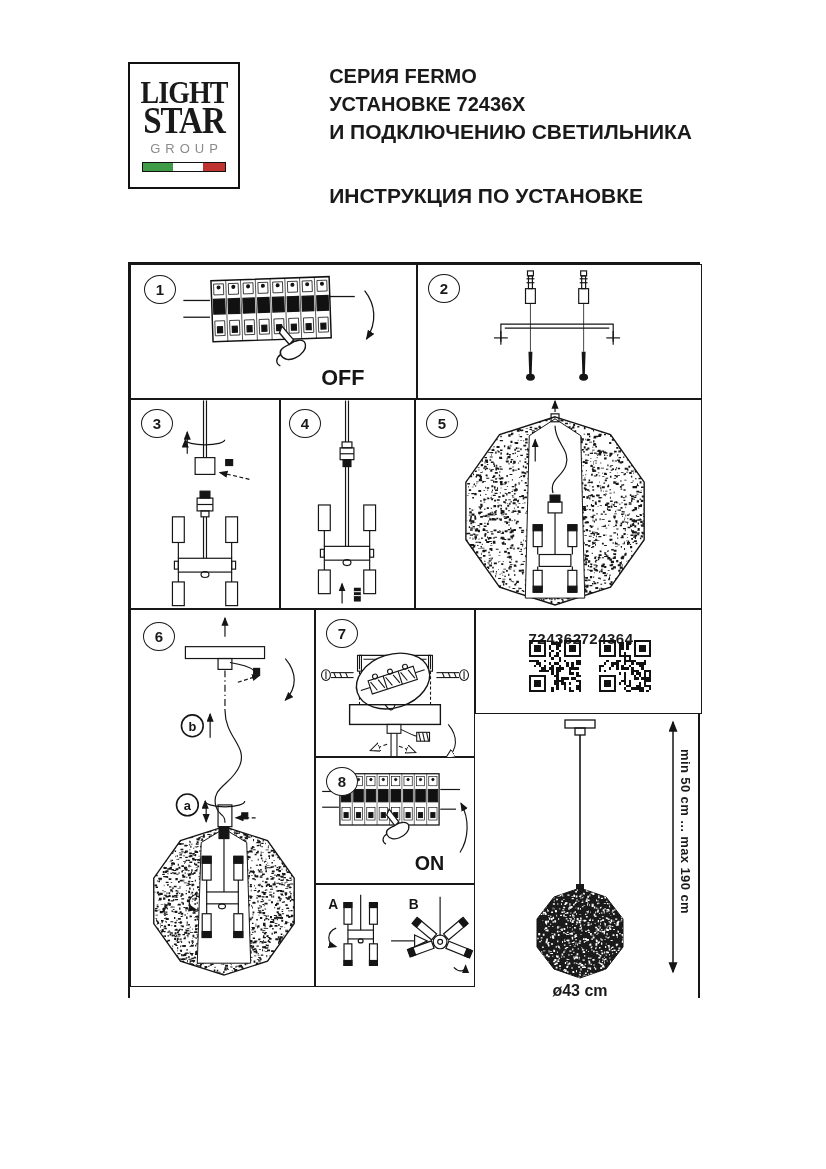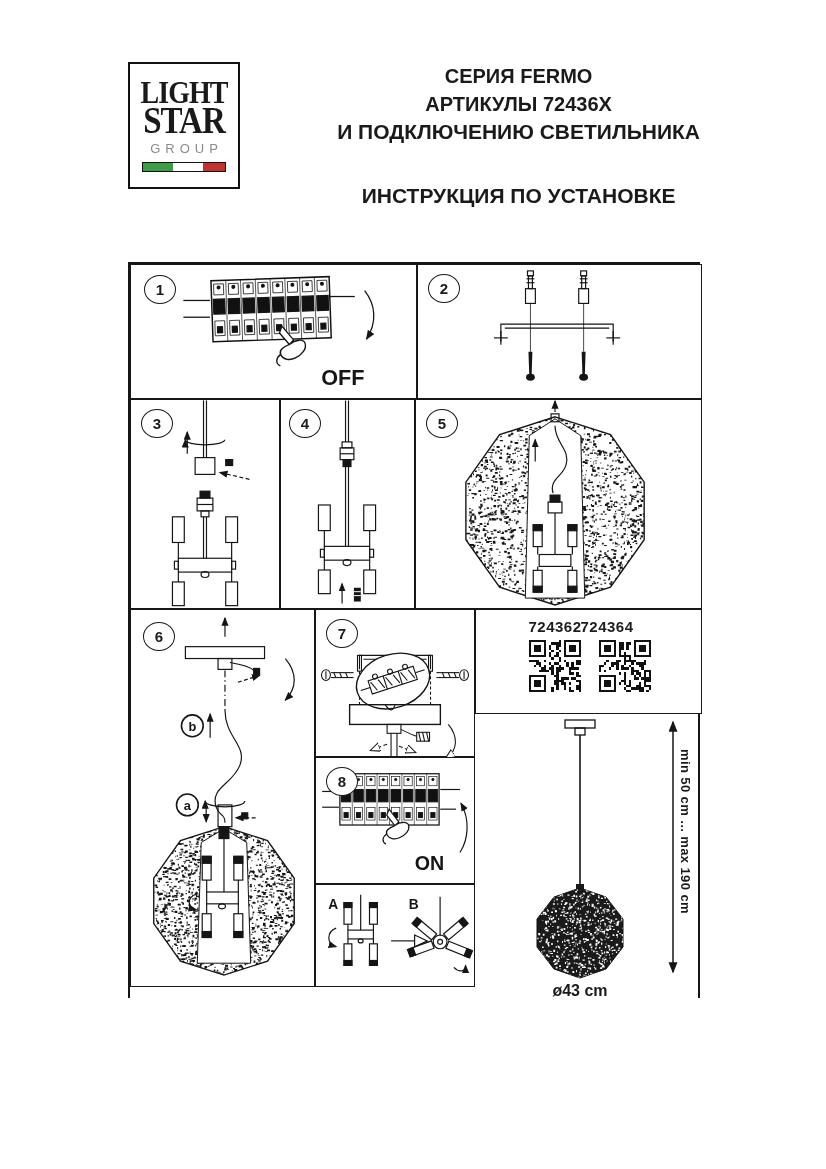--- a/index.html
+++ b/index.html
@@ -7,31 +7,31 @@
         font-family:"Liberation Sans",sans-serif;color:#1a1a1a;}
   .abs{position:absolute;}
   
   .logo{position:absolute;left:128px;top:62px;width:112px;height:127px;border:2px solid #111;
         box-sizing:border-box;display:flex;flex-direction:column;align-items:center;justify-content:center;background:#fff;}
   .logo .l1{font-family:"Liberation Serif",serif;font-weight:700;font-size:28px;line-height:26px;letter-spacing:-1px;transform:scaleY(1.12);}
   .logo .l2{font-family:"Liberation Serif",serif;font-weight:700;font-size:33px;line-height:30px;letter-spacing:-1px;transform:scaleY(1.12);}
   .logo .l3{font-size:13px;letter-spacing:5px;color:#8b8b8b;margin:5px 0 0 5px;}
   .flagbar{width:84px;height:10px;border:1.5px solid #111;box-sizing:border-box;display:flex;margin-top:6px;}
   .flagbar div{height:100%;}
-  .hdr{position:absolute;right:126px;top:62px;text-align:center;font-weight:700;}
+  .hdr{position:absolute;right:134px;top:62px;text-align:left;font-weight:700;}
   .hdr .s1{font-size:20px;line-height:28px;}
   .hdr .t1{font-size:21px;line-height:27px;margin-top:37px;}
   
   .panel{position:absolute;border:1.7px solid #181818;box-sizing:border-box;background:#fff;}
   .badge{position:absolute;left:10px;top:9px;width:30px;height:27px;border:1.7px solid #181818;
          border-radius:50%;display:flex;align-items:center;justify-content:center;
          font-weight:700;font-size:15px;background:#fff;z-index:3;}
   svg.diag{position:absolute;left:0;top:0;width:100%;height:100%;overflow:visible;}
   .svgtxt{font-family:"Liberation Sans",sans-serif;font-weight:700;fill:#151515;}
-  .qrlabel{position:absolute;font-weight:700;font-size:15px;letter-spacing:.5px;color:#1d1d1d;width:60px;text-align:center;}
+  .qrlabel{position:absolute;font-weight:700;font-size:15px;letter-spacing:.5px;color:#1d1d1d;width:60px;text-align:center;margin-top:12px;}
   svg.qr{position:absolute;}
   .dimv{position:absolute;left:203px;top:35px;height:200px;display:flex;align-items:center;
         writing-mode:vertical-rl;font-weight:700;font-size:13px;letter-spacing:.4px;white-space:nowrap;}
   .dimh{position:absolute;left:55px;top:268px;width:100px;text-align:center;font-weight:700;font-size:16px;}
   .notes{position:absolute;left:27px;top:730px;font-size:13px;line-height:22px;white-space:nowrap;}
   .scanline{position:absolute;left:0;top:1057px;width:826px;height:1px;background:#dcdcdc;}
 </style>
 </head>
 <body>
 
@@ -43,21 +43,21 @@
     <div class="l3">GROUP</div>
     <div class="flagbar">
       <div style="width: 37%; background: rgb(63, 155, 71);"></div>
       <div style="width: 36%; background: rgb(255, 255, 255);"></div>
       <div style="width: 27%; background: rgb(191, 52, 48);"></div>
     </div>
   </div>
 
   <div class="hdr">
     <div class="s1">СЕРИЯ FERMO</div>
-    <div class="s1">АРТИКУЛЫ 72436X</div>
+    <div class="s1">УСТАНОВКЕ 72436X</div>
     <div class="t1" style="margin-top:0">И ПОДКЛЮЧЕНИЮ СВЕТИЛЬНИКА</div>
     <div class="t1">ИНСТРУКЦИЯ ПО УСТАНОВКЕ</div>
   </div>
 
   <div class="abs" style="left:128px;top:262px;width:572px;height:786px;border:2px solid #161616;box-sizing:border-box;">
 
     <div class="panel" style="left:0;top:0;width:287px;height:135px">
       <div class="badge" style="left:13px;top:10px">1</div>
       <svg class="diag" viewBox="0 0 287 135">
         <defs>

